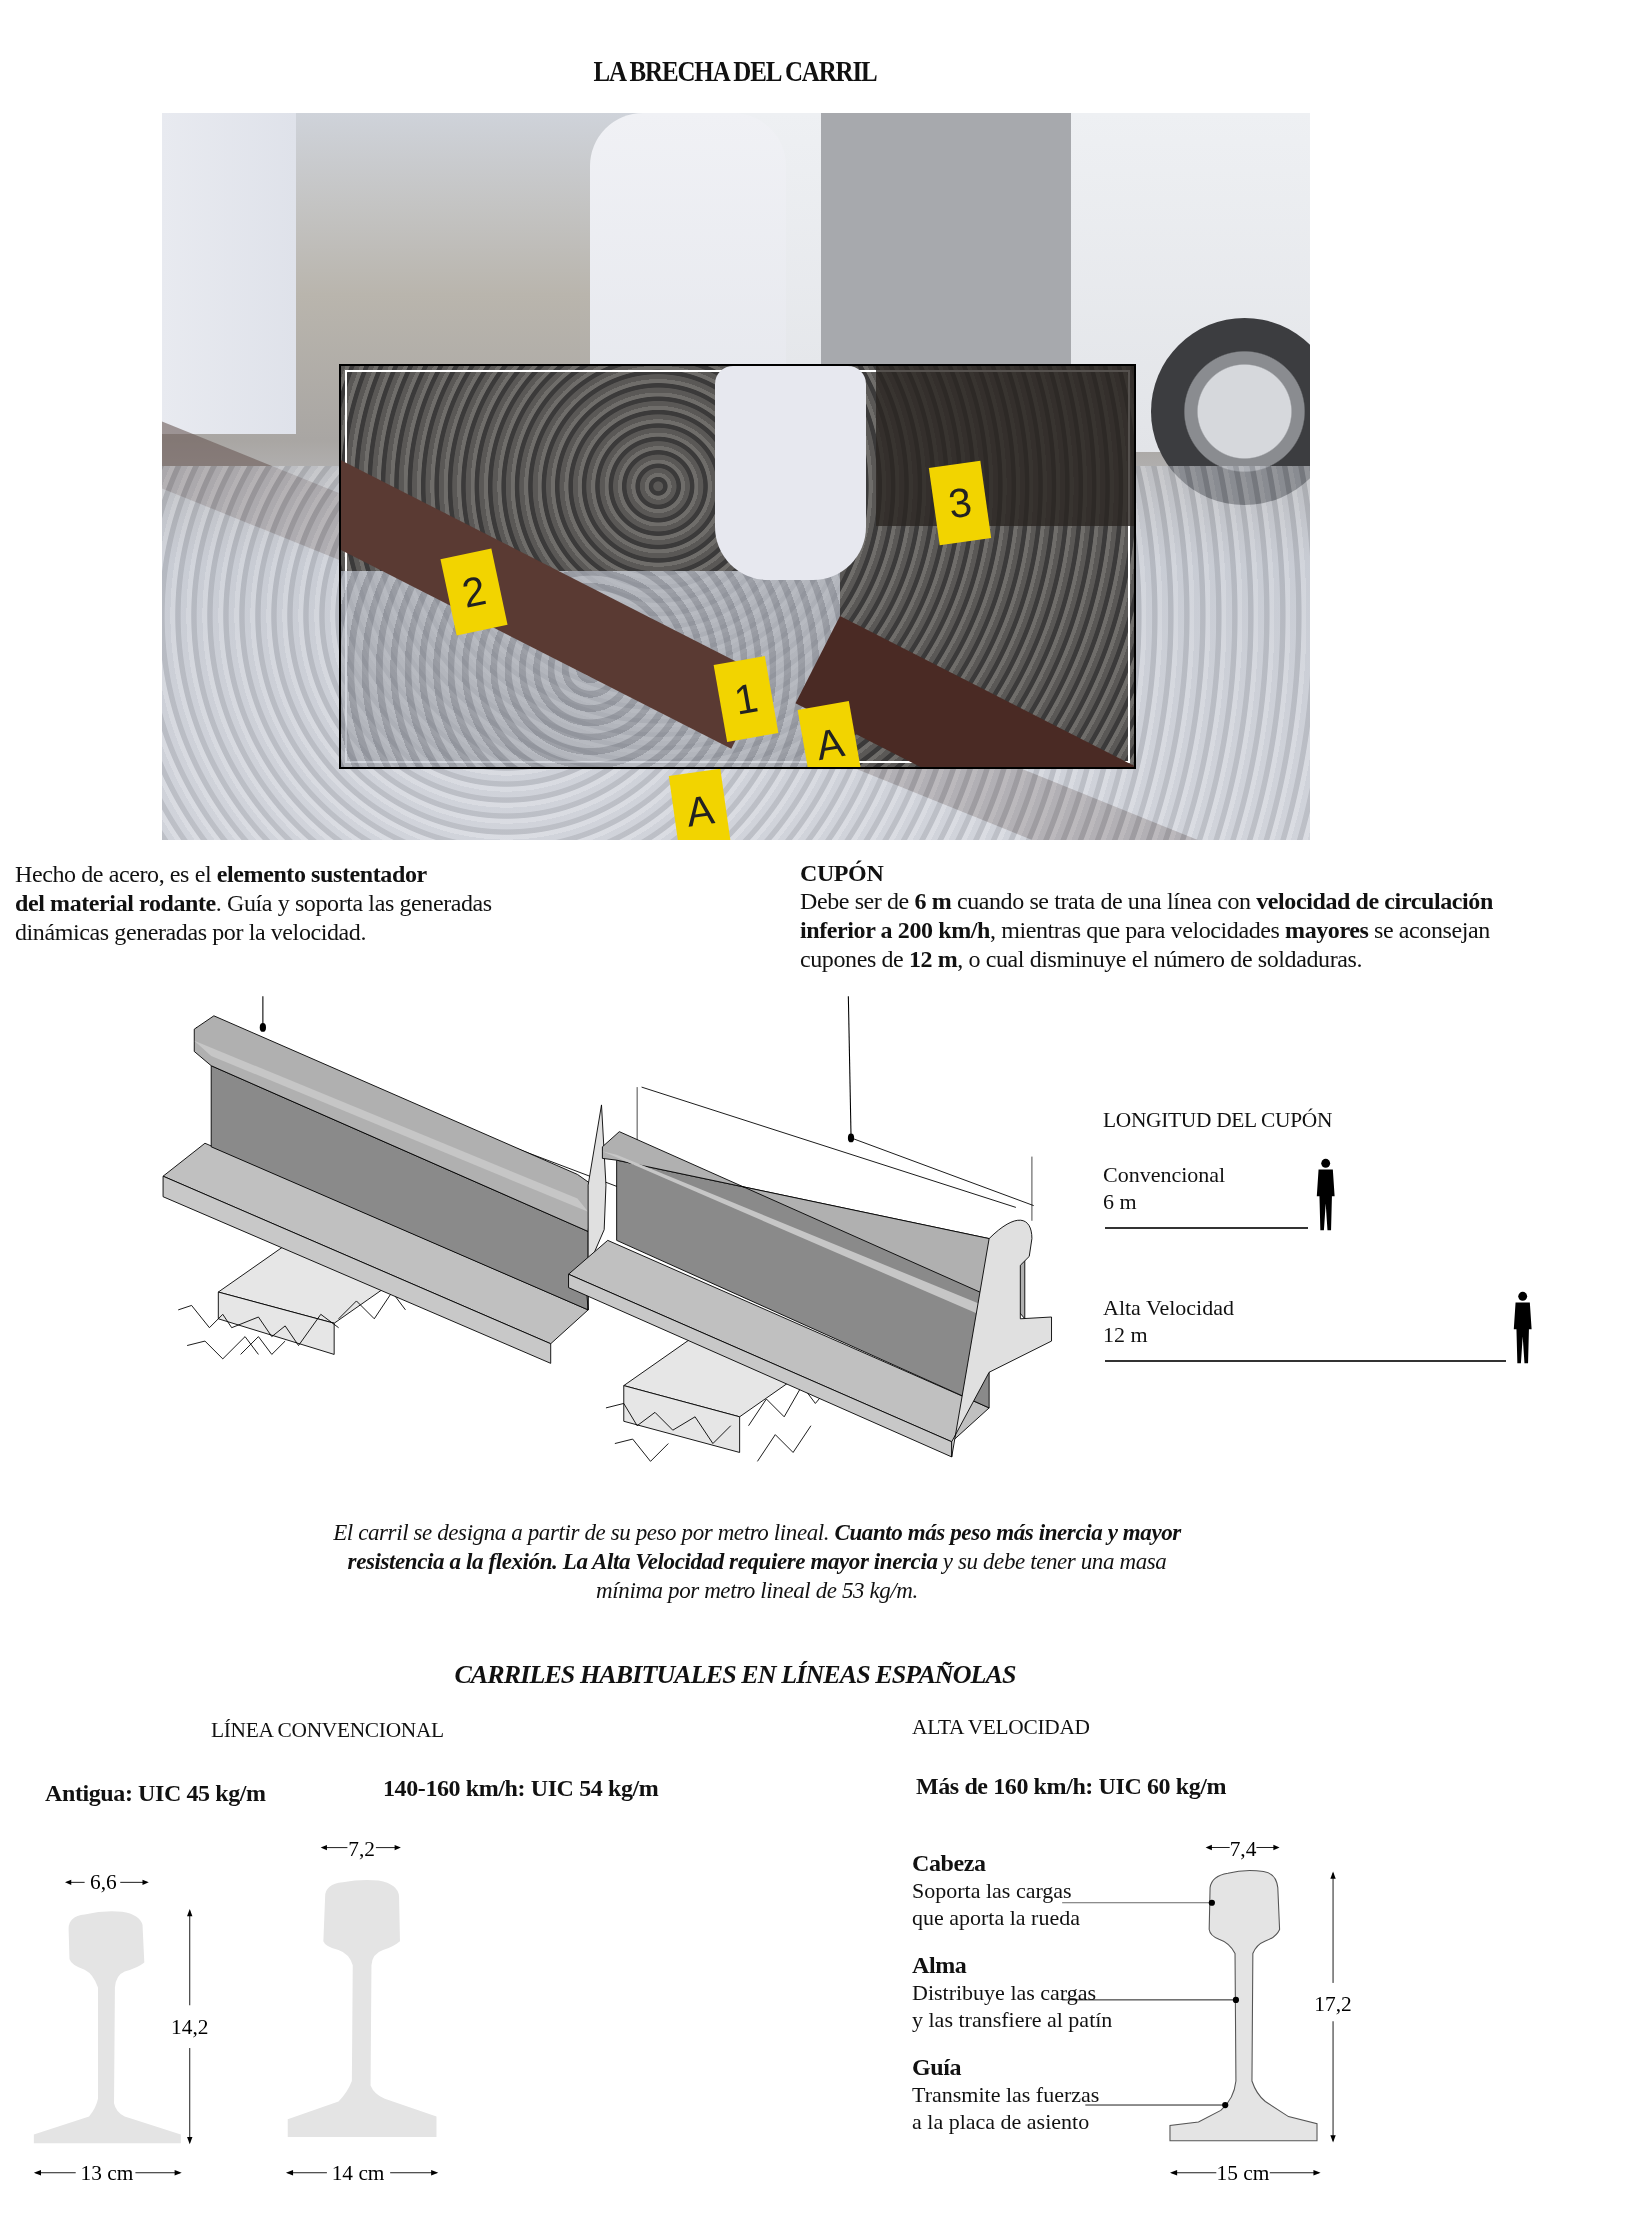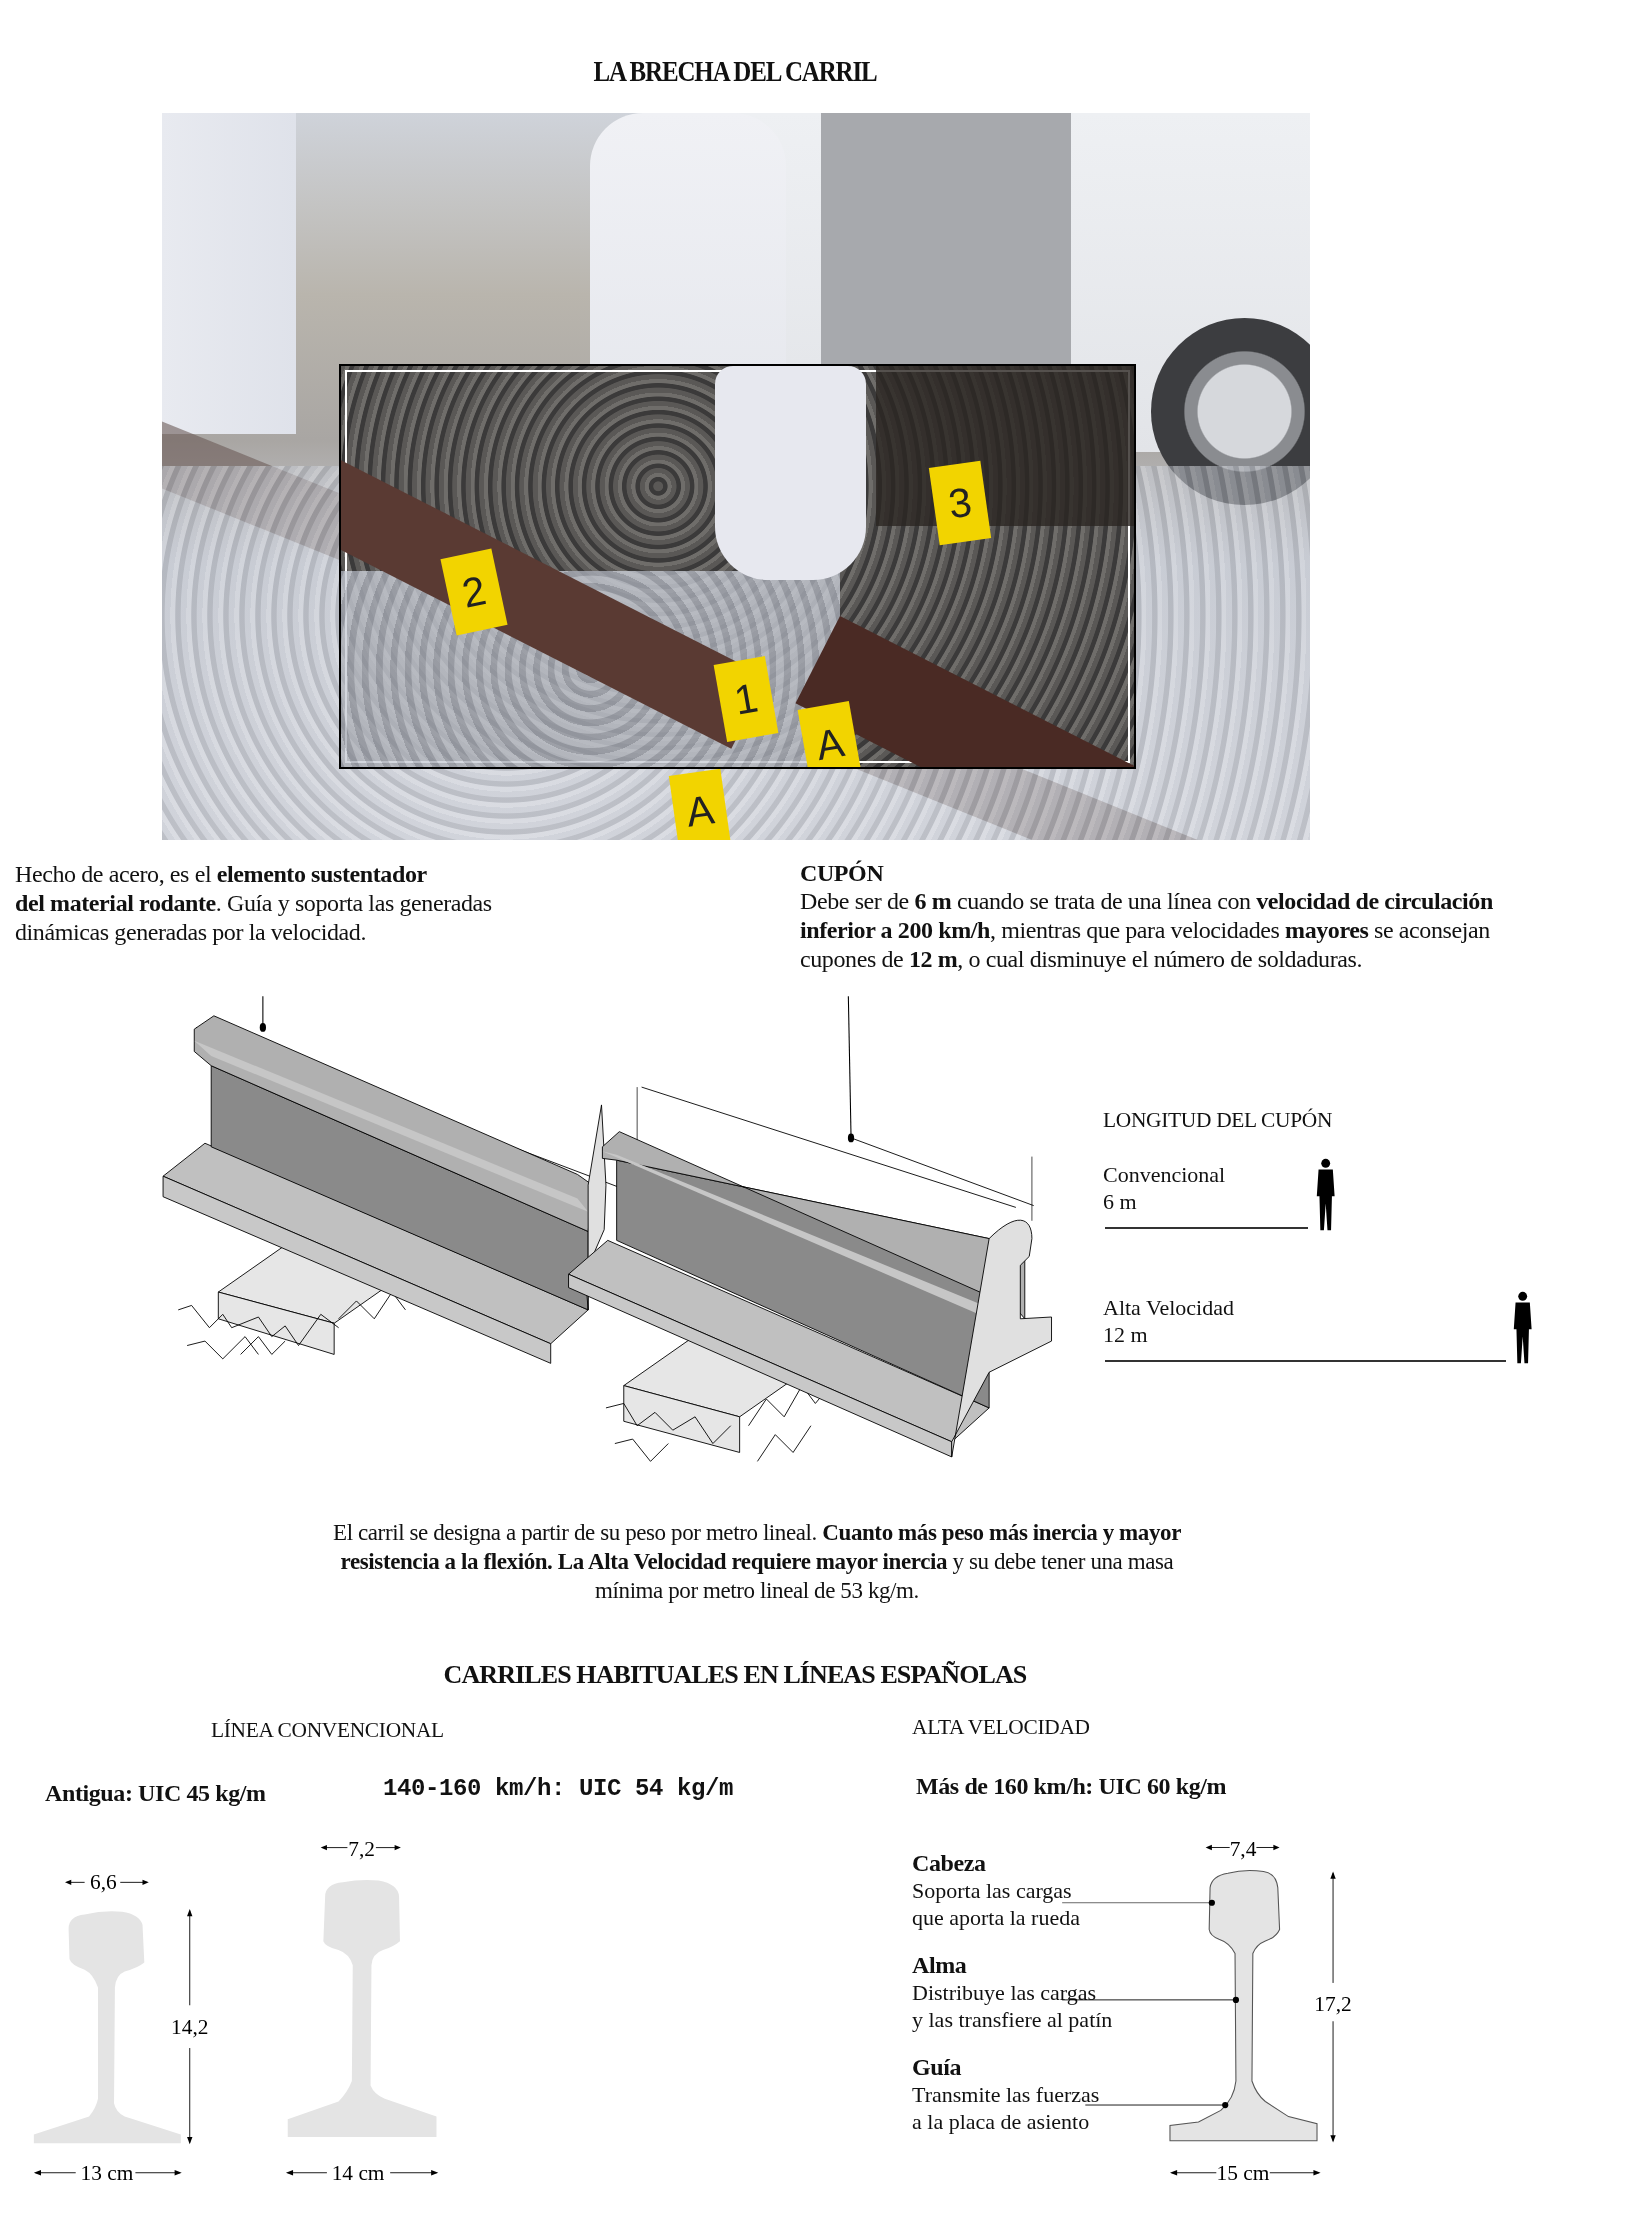--- a/index.html
+++ b/index.html
@@ -38,21 +38,21 @@
   .inset .rocks { position:absolute; left:0; top:205px; width:499px; height:196px;
                   background:repeating-radial-gradient(circle at 50% 50%,#c9cdd6 0 7.1px,#a8acb6 8px 14.3px);
                   opacity:.8; }
   .marker { position:absolute; background:#f2d400; color:#222; font-family:"Liberation Sans",sans-serif;
             font-size:41px; text-align:center; line-height:78px; width:52px; height:78px; }
   
   .head { font-size:24px; font-weight:bold; letter-spacing:-0.4px; }
   .body { font-size:24px; line-height:29px; letter-spacing:-0.4px; }
   b { font-weight:bold; }
   .small-cap { font-size:21.4px; letter-spacing:-0.3px; }
-  .center { text-align:center; }
+  .center { text-align:center;font-style:italic; }
   .cap-head { font-size:26px; font-weight:bold; letter-spacing:-0.9px; }
   .label-sub { font-size:22px; line-height:27px; }
   .sublabel-bold { font-size:24px; font-weight:bold; letter-spacing:-0.4px; }
 </style>
 </head>
 <body>
 
 <div class="abs title">LA BRECHA DEL CARRIL</div>
 
 <div class="abs photo">
@@ -175,21 +175,21 @@
   <span>El carril se designa a partir de su peso por metro lineal. </span><b>Cuanto más peso más inercia  y mayor</b><br>
   <b>resistencia a la flexión. La Alta Velocidad requiere mayor inercia</b><span> y su debe tener una masa</span><br>
   <span>mínima por metro lineal de 53 kg/m.</span>
 </div>
 
 <div class="abs cap-head center" style="left:0;top:1660px;width:1470px;">CARRILES HABITUALES EN LÍNEAS ESPAÑOLAS</div>
 <div class="abs small-cap" style="left:211px;top:1718px;">LÍNEA CONVENCIONAL</div>
 <div class="abs small-cap" style="left:912px;top:1715px;">ALTA VELOCIDAD</div>
 
 <div class="abs sublabel-bold" style="left:45px;top:1780px;">Antigua: UIC 45 kg/m</div>
-<div class="abs sublabel-bold" style="left:383px;top:1775px;font-family:Liberation Mono, monospace;">140-160 km/h: UIC 54 kg/m</div>
+<div class="abs sublabel-bold" style="left:383px;top:1775px;">140-160 km/h: UIC 54 kg/m</div>
 <div class="abs sublabel-bold" style="left:916px;top:1773px;">Más de 160 km/h: UIC 60 kg/m</div>
 
 <svg class="abs" style="left:0;top:1836px;" width="677" height="392" viewBox="0 0 760 440">
   <path d="M77,104 Q77,90 95,88 Q117,83 137,85 Q157,88 160,100 L162,142 Q155,148 140,152 Q130,156 129,170 L128,300 Q130,310 140,315 L203,335 L203,345 L38,345 L38,335 L100,315 Q108,305 110,295 L110,170 Q105,155 95,150 Q80,145 78,138 Z" fill="#e4e4e4"></path>
 
   <line x1="75" y1="52" x2="95" y2="52" stroke="#000" stroke-width="1"></line>
     <polygon points="73,52 80,49 80,55" fill="#000"></polygon>
   <line x1="135" y1="52" x2="165" y2="52" stroke="#000" stroke-width="1"></line>
     <polygon points="167,52 160,49 160,55" fill="#000"></polygon>
   <text x="116" y="60" font-size="24" text-anchor="middle" font-family="Liberation Serif, serif">6,6</text>

